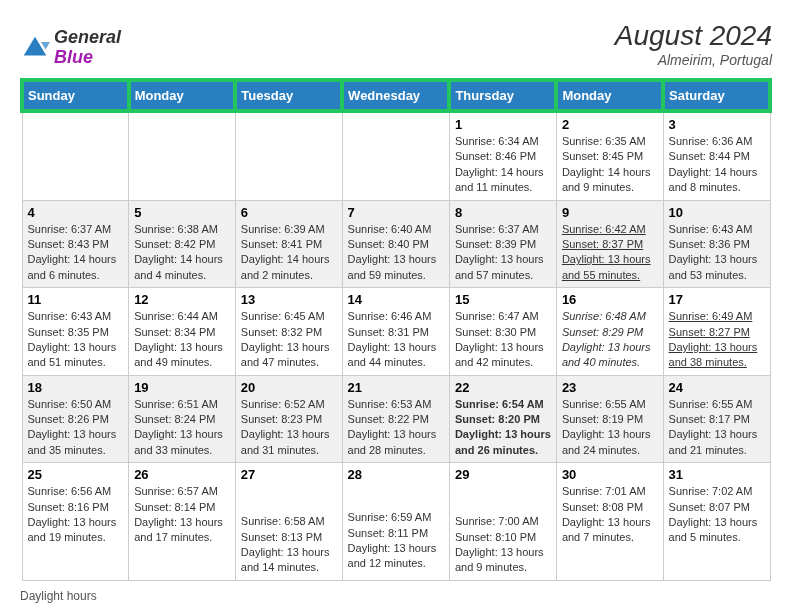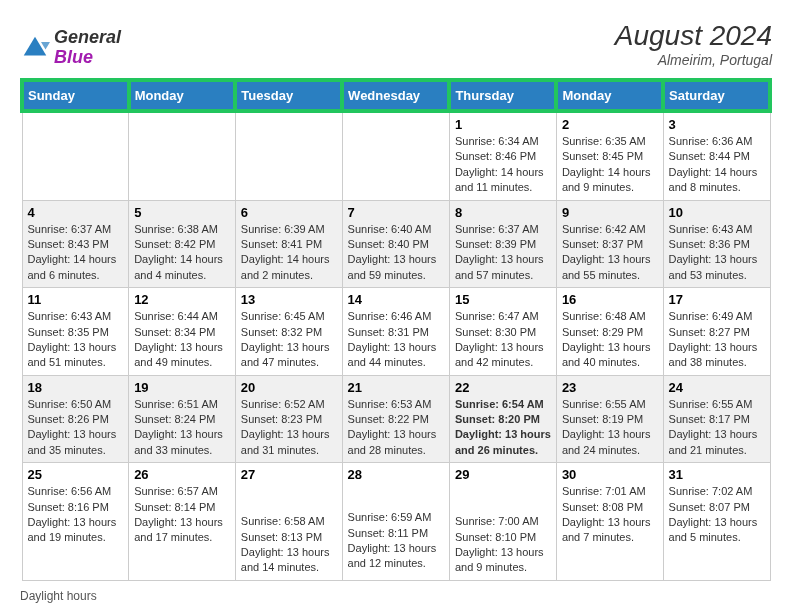--- a/index.html
+++ b/index.html
@@ -175,21 +175,21 @@
 Daylight: 13 hours and 59 minutes.</div>
         </td>
         <td>
           <span class="day-num">8</span>
           <div class="day-info" style="white-space: pre-line;">Sunrise: 6:37 AM
 Sunset: 8:39 PM
 Daylight: 13 hours and 57 minutes.</div>
         </td>
         <td>
           <span class="day-num">9</span>
-          <div class="day-info" style="white-space: pre-line;">Sunrise: 6:42 AM
+          <div class="day-info" style="white-space: pre-line; text-decoration: underline;">Sunrise: 6:42 AM
 Sunset: 8:37 PM
 Daylight: 13 hours and 55 minutes.</div>
         </td>
         <td>
           <span class="day-num">10</span>
           <div class="day-info" style="white-space: pre-line;">Sunrise: 6:43 AM
 Sunset: 8:36 PM
 Daylight: 13 hours and 53 minutes.</div>
         </td>
       </tr>
@@ -219,27 +219,27 @@
 Daylight: 13 hours and 44 minutes.</div>
         </td>
         <td>
           <span class="day-num">15</span>
           <div class="day-info" style="white-space: pre-line;">Sunrise: 6:47 AM
 Sunset: 8:30 PM
 Daylight: 13 hours and 42 minutes.</div>
         </td>
         <td>
           <span class="day-num">16</span>
-          <div class="day-info" style="white-space: pre-line;">Sunrise: 6:48 AM
+          <div class="day-info" style="white-space: pre-line; font-style: italic;">Sunrise: 6:48 AM
 Sunset: 8:29 PM
 Daylight: 13 hours and 40 minutes.</div>
         </td>
         <td>
           <span class="day-num">17</span>
-          <div class="day-info" style="white-space: pre-line;">Sunrise: 6:49 AM
+          <div class="day-info" style="white-space: pre-line; text-decoration: underline;">Sunrise: 6:49 AM
 Sunset: 8:27 PM
 Daylight: 13 hours and 38 minutes.</div>
         </td>
       </tr>
       <tr>
         <td>
           <span class="day-num">18</span>
           <div class="day-info" style="white-space: pre-line;">Sunrise: 6:50 AM
 Sunset: 8:26 PM
 Daylight: 13 hours and 35 minutes.</div>

